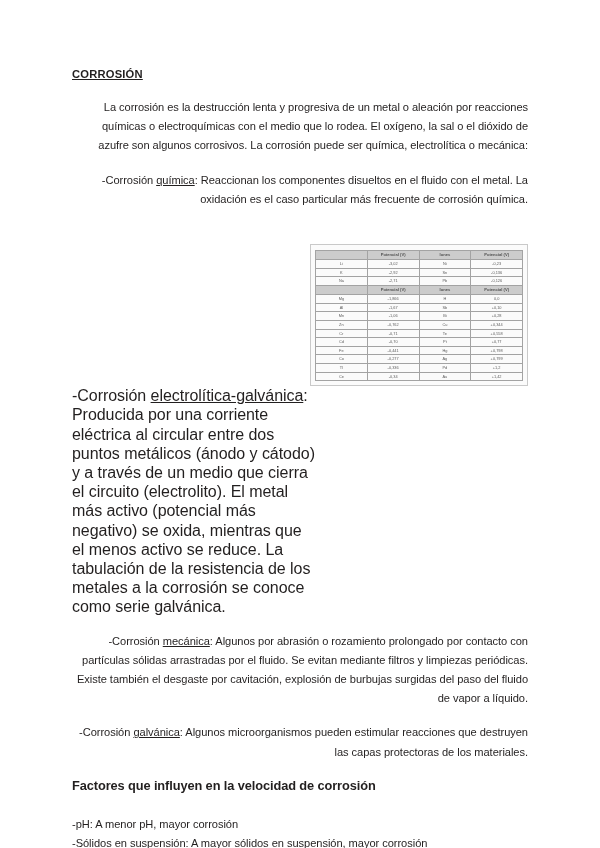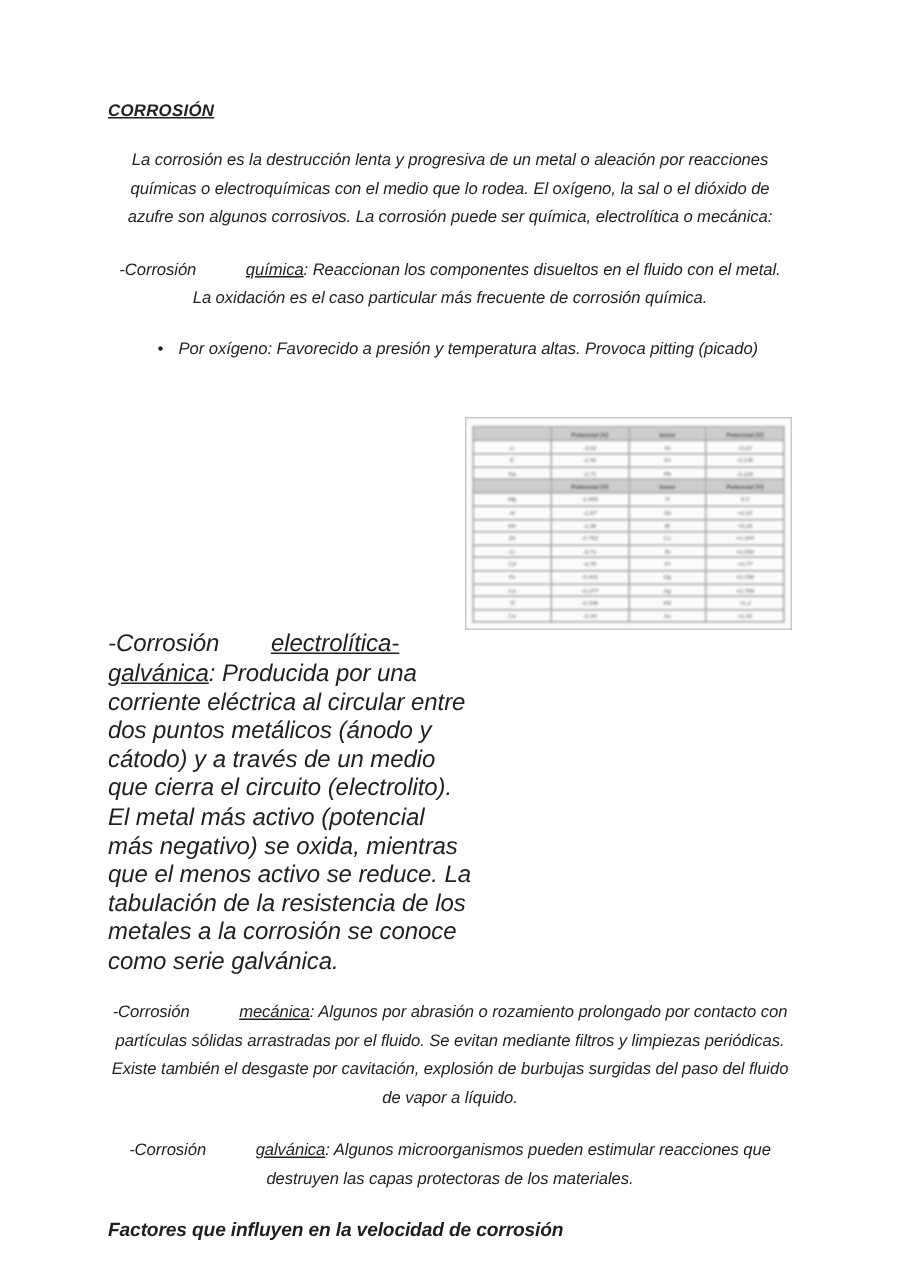--- a/index.html
+++ b/index.html
@@ -15,21 +15,20 @@
     color: #221f1f;
     overflow: hidden;
   }
 
   .page {
     position: absolute;
     left: 0; top: 0;
     width: 600px;
     height: 848px;
     background: #ffffff;
-    font-style: italic;
   }
 
   .content {
     position: absolute;
     left: 72px;
     top: 66px;
     width: 456px;
   }
 
   .doc-title {
@@ -38,25 +37,25 @@
     letter-spacing: 0.2px;
     text-decoration: underline;
     margin: 0 0 16px 0;
     line-height: 16px;
   }
 
   p.para {
     font-size: 11.1px;
     line-height: 19.2px;
     margin: 0 0 15px 0;
-    text-align: center;
-    letter-spacing: -0.05px;
-  }
-
-  .u { text-decoration: underline; margin-left: 30px; }
+    text-align: right;
+    letter-spacing: -0.05px;
+  }
+
+  .u { text-decoration: underline; }
 
   ul.bullets {
     margin: 0 0 15px 0;
     padding: 0 0 0 33px;
     list-style: none;
   }
   ul.bullets li {
     font-size: 11.1px;
     line-height: 19.2px;
     position: relative;
@@ -125,21 +124,21 @@
     height: 8.2px;
   }
   table.galv th.blank { background: #d6d6d6; }
   table.galv tr.thickline td { border-top: 1.1px solid #2b2b2b; }
   table.galv td.vsep { border-left: 1.1px solid #2b2b2b; }
   table.galv th.vsep { border-left: 1.1px solid #2b2b2b; }
 
   .factors-heading {
     font-size: 12.8px;
     font-weight: bold;
-    margin: 0 0 32px 0;
+    margin: 0 0 20px 0;
     line-height: 18px;
     letter-spacing: -0.1px;
   }
 
   .factor-line {
     font-size: 11.1px;
     line-height: 19.2px;
     letter-spacing: -0.05px;
   }
 </style>
@@ -149,21 +148,20 @@
 <div class="page">
   <div class="content">
 
     <div class="doc-title">CORROSIÓN</div>
 
     <p class="para">La corrosión es la destrucción lenta y progresiva de un metal o aleación por reacciones químicas o electroquímicas con el medio que lo rodea. El oxígeno, la sal o el dióxido de azufre son algunos corrosivos. La corrosión puede ser química, electrolítica o mecánica:</p>
 
     <p class="para"><span>-Corrosión </span><span class="u">química</span><span>: Reaccionan los componentes disueltos en el fluido con el metal. La oxidación es el caso particular más frecuente de corrosión química.</span></p>
 
     <ul class="bullets">
-      <li><span>Por oxígeno:  Favorecido a presión y temperatura altas. Provoca pitting (picado)</span></li>
     </ul>
 
     <div class="galv-section">
 
       <div class="table-figure">
         <table class="galv">
           <tbody>
               <tr>
             <th class="blank"></th>
             <th>Potencial (V)</th>
@@ -262,18 +260,19 @@
 
     </div>
 
     <p class="para"><span>-Corrosión </span><span class="u">mecánica</span><span>: Algunos por abrasión o rozamiento prolongado por contacto con partículas sólidas arrastradas por el fluido. Se evitan mediante filtros y limpiezas periódicas. Existe también el desgaste por cavitación, explosión de burbujas surgidas del paso del fluido de vapor a líquido.</span></p>
 
     <p class="para"><span>-Corrosión </span><span class="u">galvánica</span><span>: Algunos microorganismos pueden estimular reacciones que destruyen las capas protectoras de los materiales.</span></p>
 
     <div class="factors-heading">Factores que influyen en la velocidad de corrosión</div>
 
     <div>
+      <div class="factor-line">-pH: A menor pH, mayor corrosión</div>
       <div class="factor-line">-Sólidos en suspensión: A mayor sólidos en suspensión, mayor corrosión</div>
 
     </div>
 
   </div>
 </div>
 
 </body></html>

